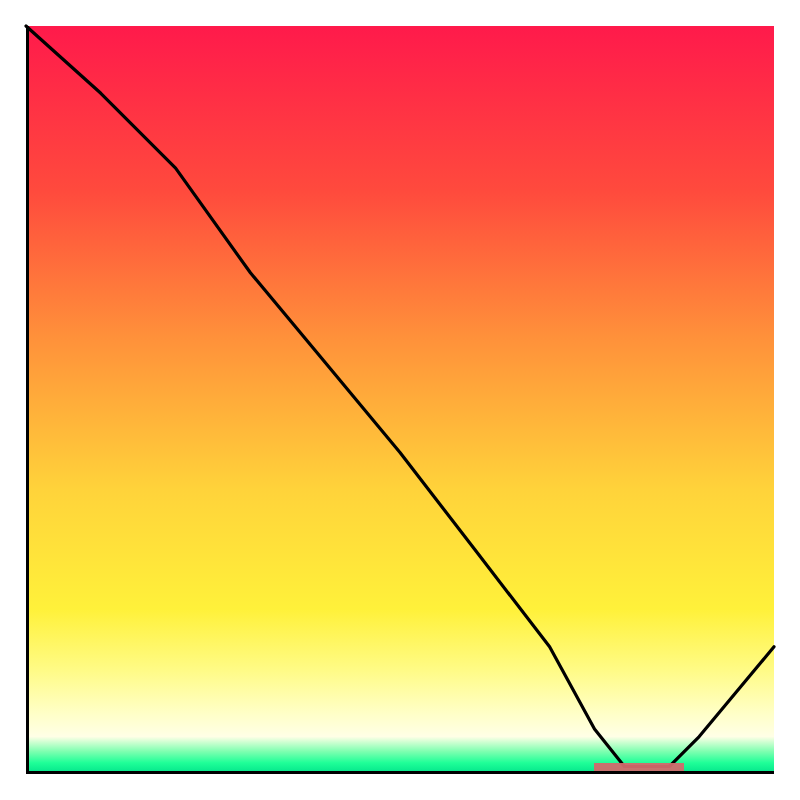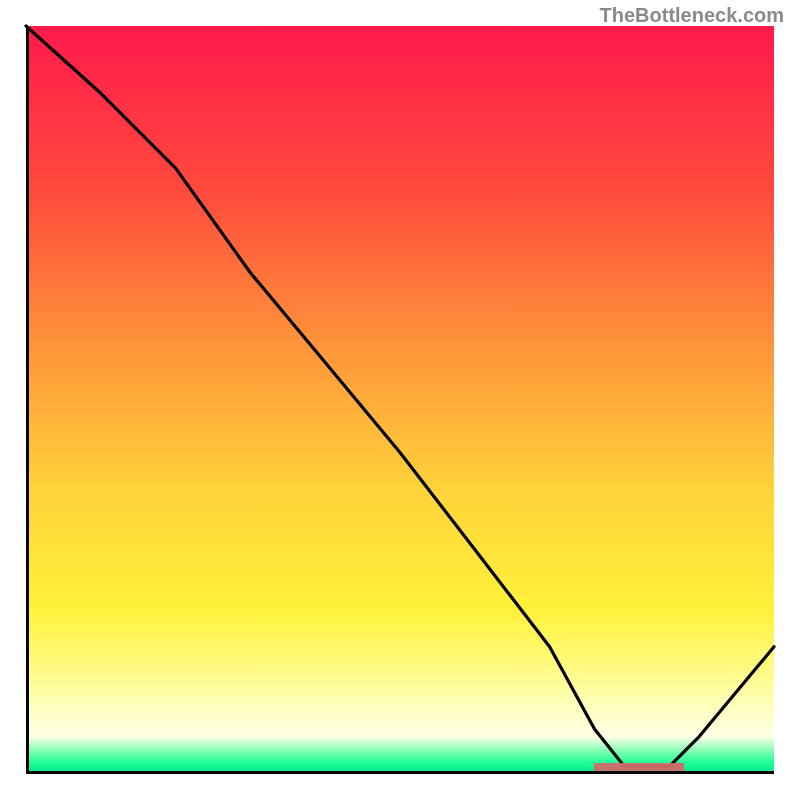--- a/index.html
+++ b/index.html
@@ -64,21 +64,20 @@
     height: 10px;
     background: #d2696b; 
     opacity: 0.95;
   }
 </style>
 </head>
 <body>
 
 <div class="wrap">
 
-  <div class="attribution">TheBottleneck.com</div>
 
   <div class="plot-area"></div>
 
   <svg class="curve" viewBox="0 0 748 748" preserveAspectRatio="none">
     <polyline id="curve-path" fill="none" stroke="#000" stroke-width="3.2" stroke-linejoin="round" stroke-linecap="round" points="0.0,0.0 74.8,67.3 149.6,142.1 224.4,246.8 299.2,336.6 374.0,426.4 448.8,523.6 523.6,620.8 568.5,703.1 598.4,740.5 643.3,740.5 673.2,710.6 748.0,620.8"></polyline>
   </svg>
 
   <div class="marker" id="optimal-marker" style="left: 594.48px; width: 89.76px; top: 763.016px;"></div>
 
   <div class="axis x"></div>

